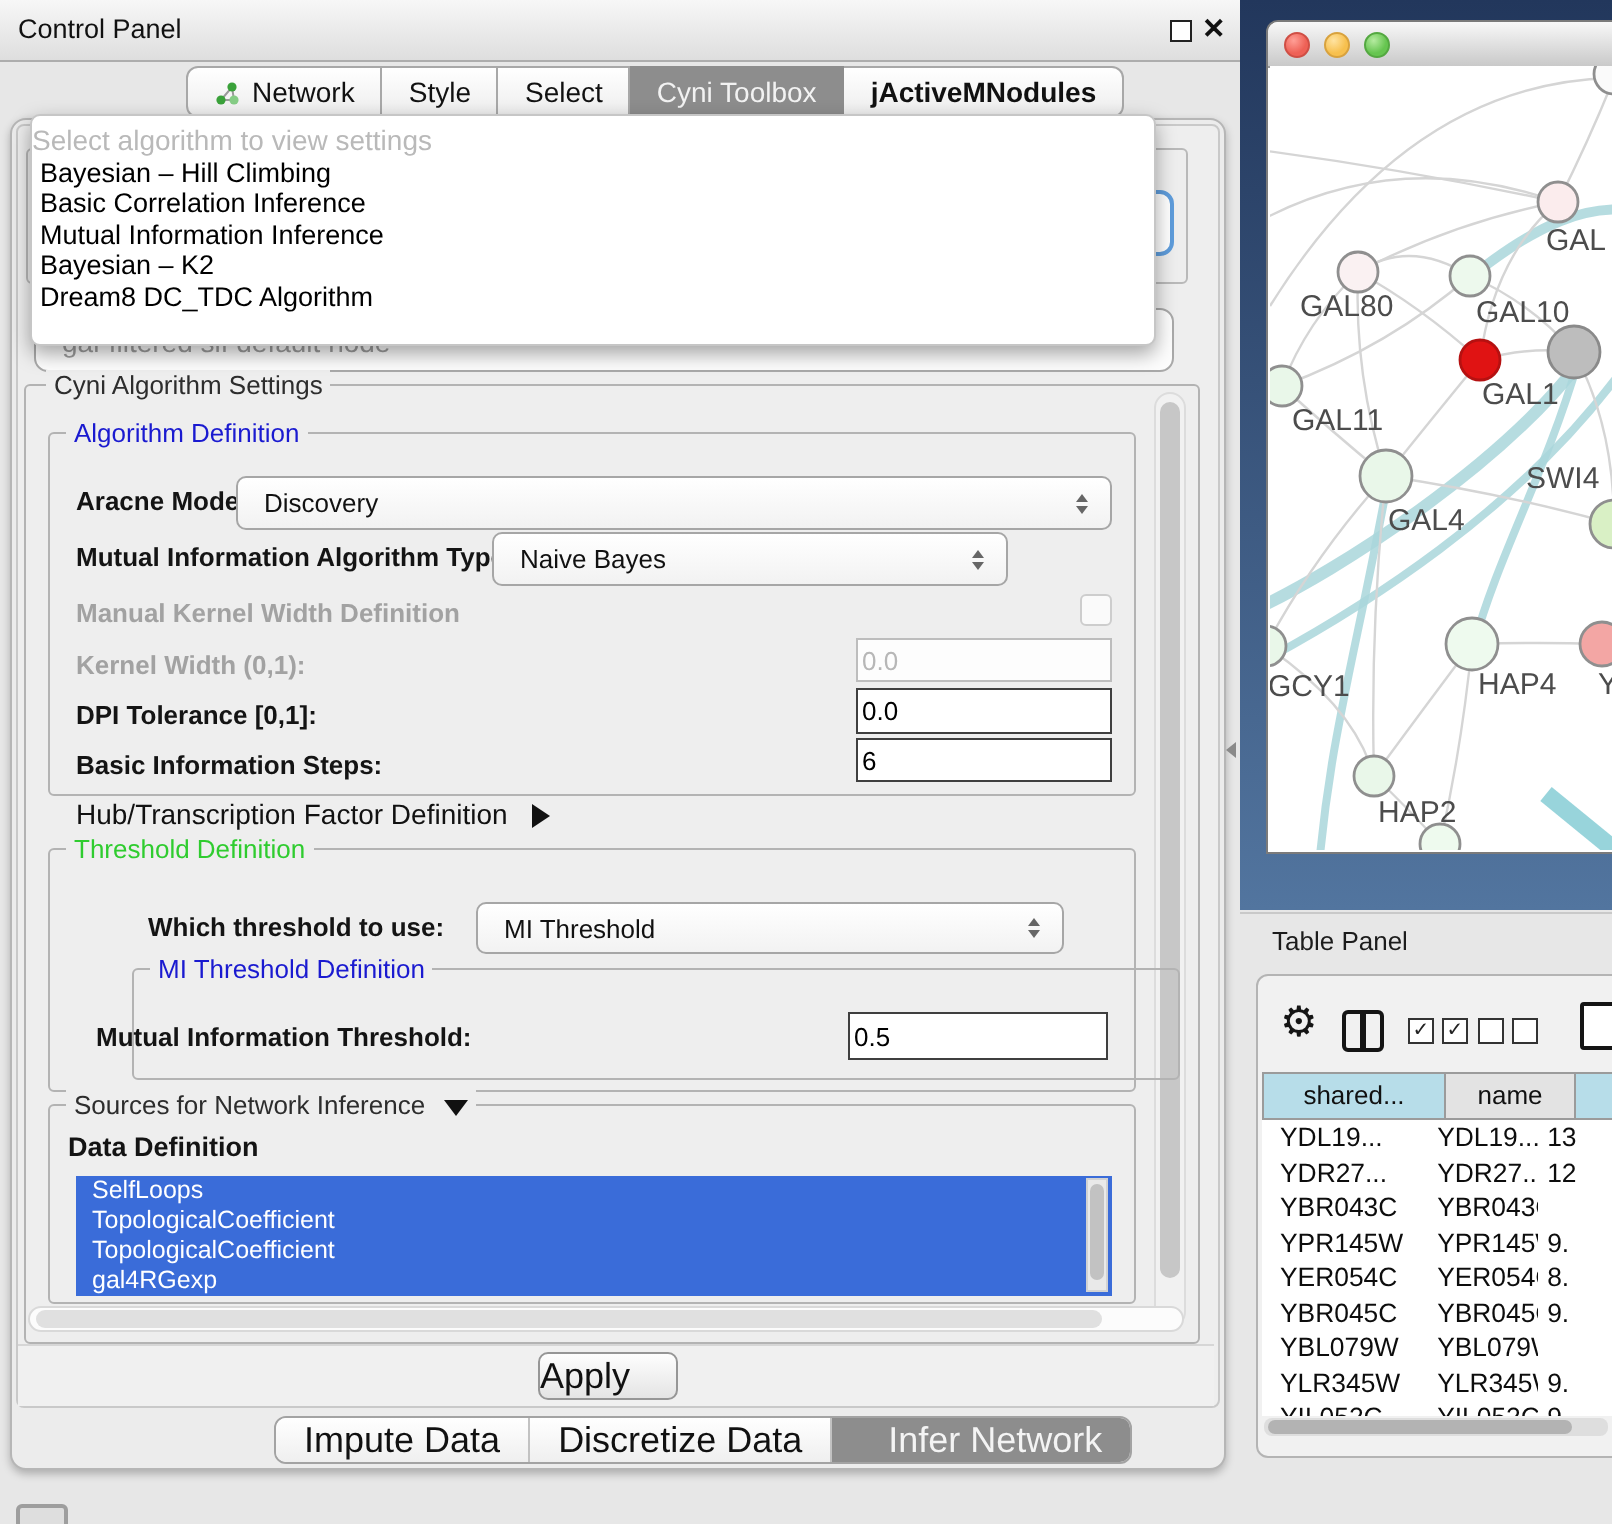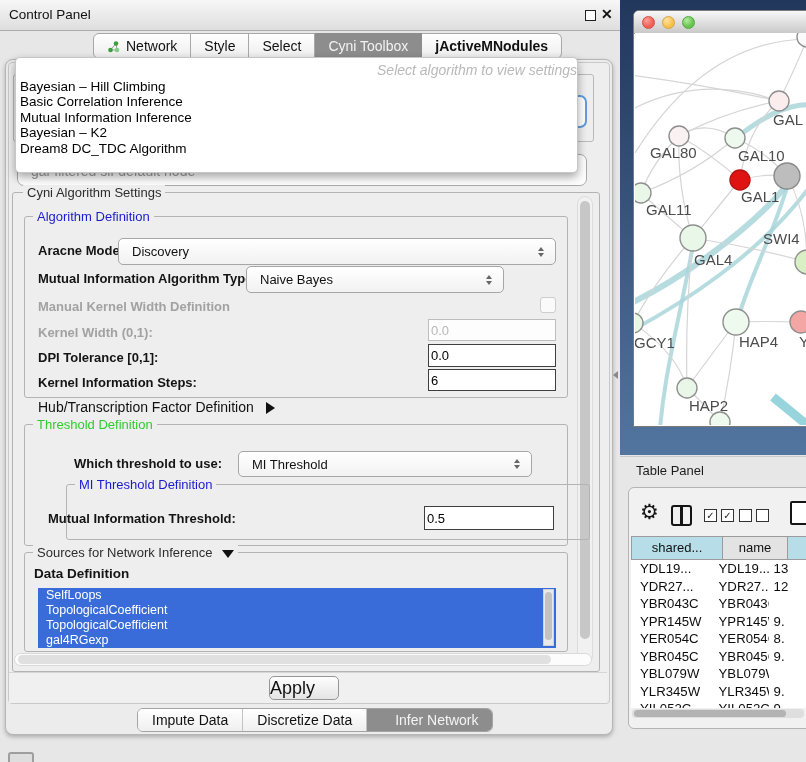--- a/index.html
+++ b/index.html
@@ -30,21 +30,21 @@
 
   
   .ghost-group{left:13px;top:74px;width:579px;height:66px;border:1px solid #b9b9b9;border-radius:3px;}
   .ghost-combo1{left:21px;top:95px;width:562px;height:29px;border:2px solid #5f9ddc;border-radius:7px;background:#fff;}
   .ghost-combo2{left:17px;top:154px;width:570px;height:32px;border:1px solid #a9a9a9;border-radius:7px;
                 background:#fdfdfd;font-size:14px;color:#9d9d9d;line-height:32px;padding-left:13px;box-sizing:border-box;}
 
   
   .overlay{left:15px;top:57px;width:561px;height:114px;background:#ffffff;border:1px solid #c6c6c6;
            border-radius:5px;box-shadow:0 4px 10px rgba(0,0,0,.35);z-index:40;}
-  .overlay .ph{position:absolute;left:0;top:4px;width:100%;text-align:right;font-size:14px;color:#b9b9b9;font-style:italic;}
+  .overlay .ph{position:absolute;left:0;top:4px;width:100%;text-align:left;font-size:14px;color:#b9b9b9;}
   .algo-items{position:absolute;left:4px;top:21px;right:4px;}
   .algo-item{font-size:13.5px;line-height:15.4px;color:#000;white-space:nowrap;}
   .algo-item.sel{font-weight:bold;}
 
   
   .group{border:1px solid #b3b3b3;border-radius:3px;background:transparent;}
   .gtitle{position:absolute;top:-8px;left:8px;background:#eeeeee;padding:0 4px;font-size:13px;color:#2d2d2d;white-space:nowrap;}
   .gtitle.blue{color:#1a1ad0;}
   .gtitle.green{color:#2fcc2f;}
 
@@ -82,21 +82,21 @@
   .vsb .th{position:absolute;left:2px;top:4px;width:10px;height:438px;background:#c7c7c7;border-radius:6px;}
   .hsb{left:14px;top:653px;width:578px;height:13px;background:#fcfcfc;border:1px solid #d9d9d9;border-radius:7px;box-sizing:border-box;}
   .hsb .th{position:absolute;left:3px;top:1px;width:533px;height:9px;background:#e0e0e0;border-radius:5px;}
 
   
   .applyrow{left:9px;top:672px;width:598px;height:30px;background:#f0f0f0;border-top:1px solid #d6d6d6;}
   .btn{border:1px solid #969696;border-radius:5px;background:linear-gradient(#fefefe,#e4e4e4);
        font-size:18px;color:#111;text-align:left;}
   .applybtn{left:269px;top:676px;width:68px;height:22px;line-height:22px;}
   .btabs{left:137px;top:708px;height:22px;display:flex;border:1px solid #a3a3a3;border-radius:6px;overflow:hidden;background:#fff;}
-  .btab{height:22px;line-height:22px;font-size:14px;color:#111;padding:0 14px;border-left:1px solid #c2c2c2;background:linear-gradient(#ffffff,#efefef);}
+  .btab{height:22px;line-height:22px;font-size:18px;color:#111;padding:0 14px;border-left:1px solid #c2c2c2;background:linear-gradient(#ffffff,#efefef);}
   .btab:first-child{border-left:none;}
   .btab.sel{background:#8d8d8d;color:#f4f4f4;padding-left:28px;}
 
   .corner-chip{left:8px;top:752px;width:22px;height:16px;border:2px solid #9e9e9e;border-radius:3px;background:#dedede;}
   .split-mark{left:613px;top:371px;width:0;height:0;border-top:4px solid transparent;border-bottom:4px solid transparent;border-right:5px solid #8a8a8a;}
 
   
   .desktop{left:620px;top:0;width:186px;height:455px;background:linear-gradient(#22375c,#52759f);}
   .netwin{left:633px;top:10px;width:192px;height:415px;background:#fff;border:1px solid #7b7b7b;
           border-radius:6px 6px 0 0;overflow:hidden;}
@@ -223,21 +223,21 @@
 
   <span class="abs lbl dis" style="left:38px;top:299px;">Manual Kernel Width Definition</span>
   <div class="abs chk" style="left:540px;top:297px;"></div>
 
   <span class="abs lbl dis" style="left:38px;top:325px;">Kernel Width (0,1):</span>
   <input class="field dis" style="left: 428px; top: 319px; width: 128px; height: 22px;" readonly="" value="0.0">
 
   <span class="abs lbl" style="left:38px;top:350px;">DPI Tolerance [0,1]:</span>
   <input class="field strong" style="left: 428px; top: 344px; width: 128px; height: 23px;" readonly="" value="0.0">
 
-  <span class="abs lbl" style="left:38px;top:375px;">Kernel Information Steps:</span>
+  <span class="abs lbl" style="left:38px;top:375px;">Basic Information Steps:</span>
   <input class="field strong" style="left: 428px; top: 369px; width: 128px; height: 22px;" readonly="" value="6">
 
   <span class="abs" style="left:38px;top:399px;font-size:14px;color:#111;">
     <span>Hub/Transcription Factor Definition</span>
     <span class="tri-right"></span>
   </span>
 
   <div class="abs group" style="left:24px;top:424px;width:542px;height:120px;">
     <span class="gtitle green">Threshold Definition</span>
   </div>

